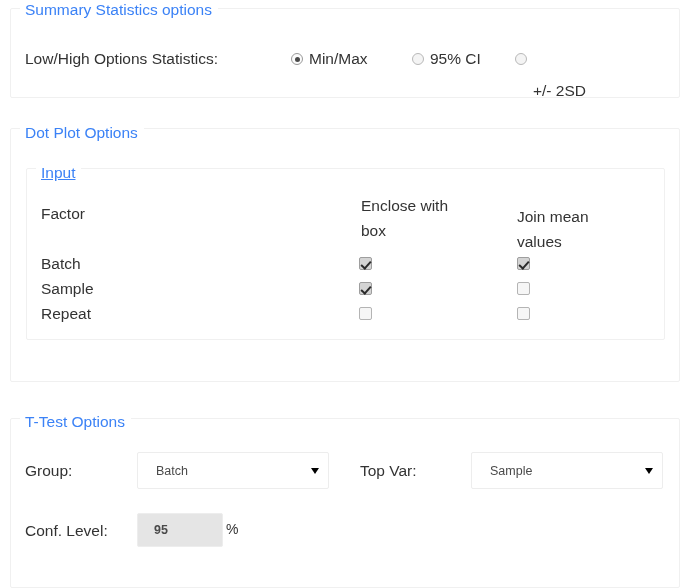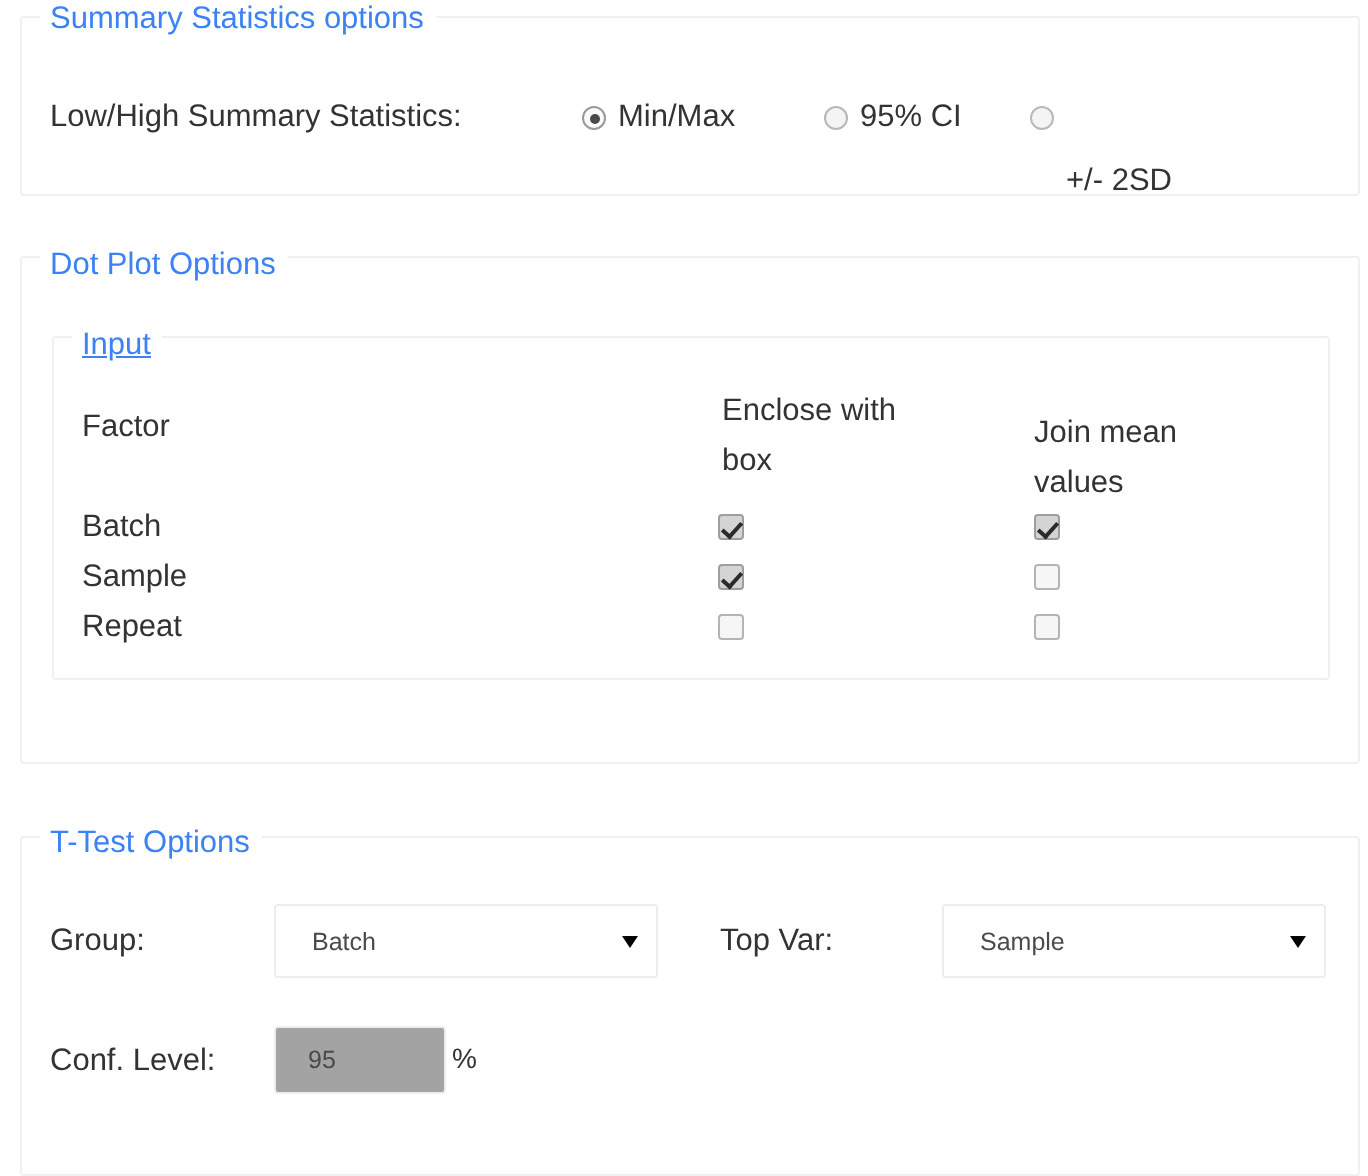--- a/index.html
+++ b/index.html
@@ -129,42 +129,43 @@
     border-left: 4.5px solid transparent;
     border-right: 4.5px solid transparent;
     border-top: 6px solid #000000;
   }
 
   
   .textinput {
     position: absolute;
     box-sizing: border-box;
     border: 1px solid #ededed;
-    background: #a3a3a3;
-    border-radius: 2px;
+    background: #e5e5e5;
+    border-radius: 2px;
+    font-weight: bold;
   }
   .textinput .val {
     position: absolute;
     left: 16px;
     top: 50%;
     transform: translateY(-50%);
     font-size: 12.5px;
     color: #4a4a4a;
     white-space: nowrap;
   }
 </style>
 </head>
 <body>
 
 <div class="page">
 
   <div class="fieldset" style="left:10px; top:8px; width:670px; height:90px;"></div>
   <div class="legend" style="left:20px; top:1px;">Summary Statistics options</div>
 
-  <div class="label" style="left:25px; top:49px;">Low/High Summary Statistics:</div>
+  <div class="label" style="left:25px; top:49px;">Low/High Options Statistics:</div>
 
   <div class="radio-group" style="left:0px; top:0px;">
     <span class="radio checked" style="left:291px; top:53px;"></span>
     <div class="label" style="left:309px; top:49px;">Min/Max</div>
 
     <span class="radio" style="left:412px; top:53px;"></span>
     <div class="label" style="left:430px; top:49px;">95% CI</div>
 
     <span class="radio" style="left:515px; top:53px;"></span>
     <div class="label" style="left:533px; top:49px;margin-top:32px;">+/- 2SD</div>

